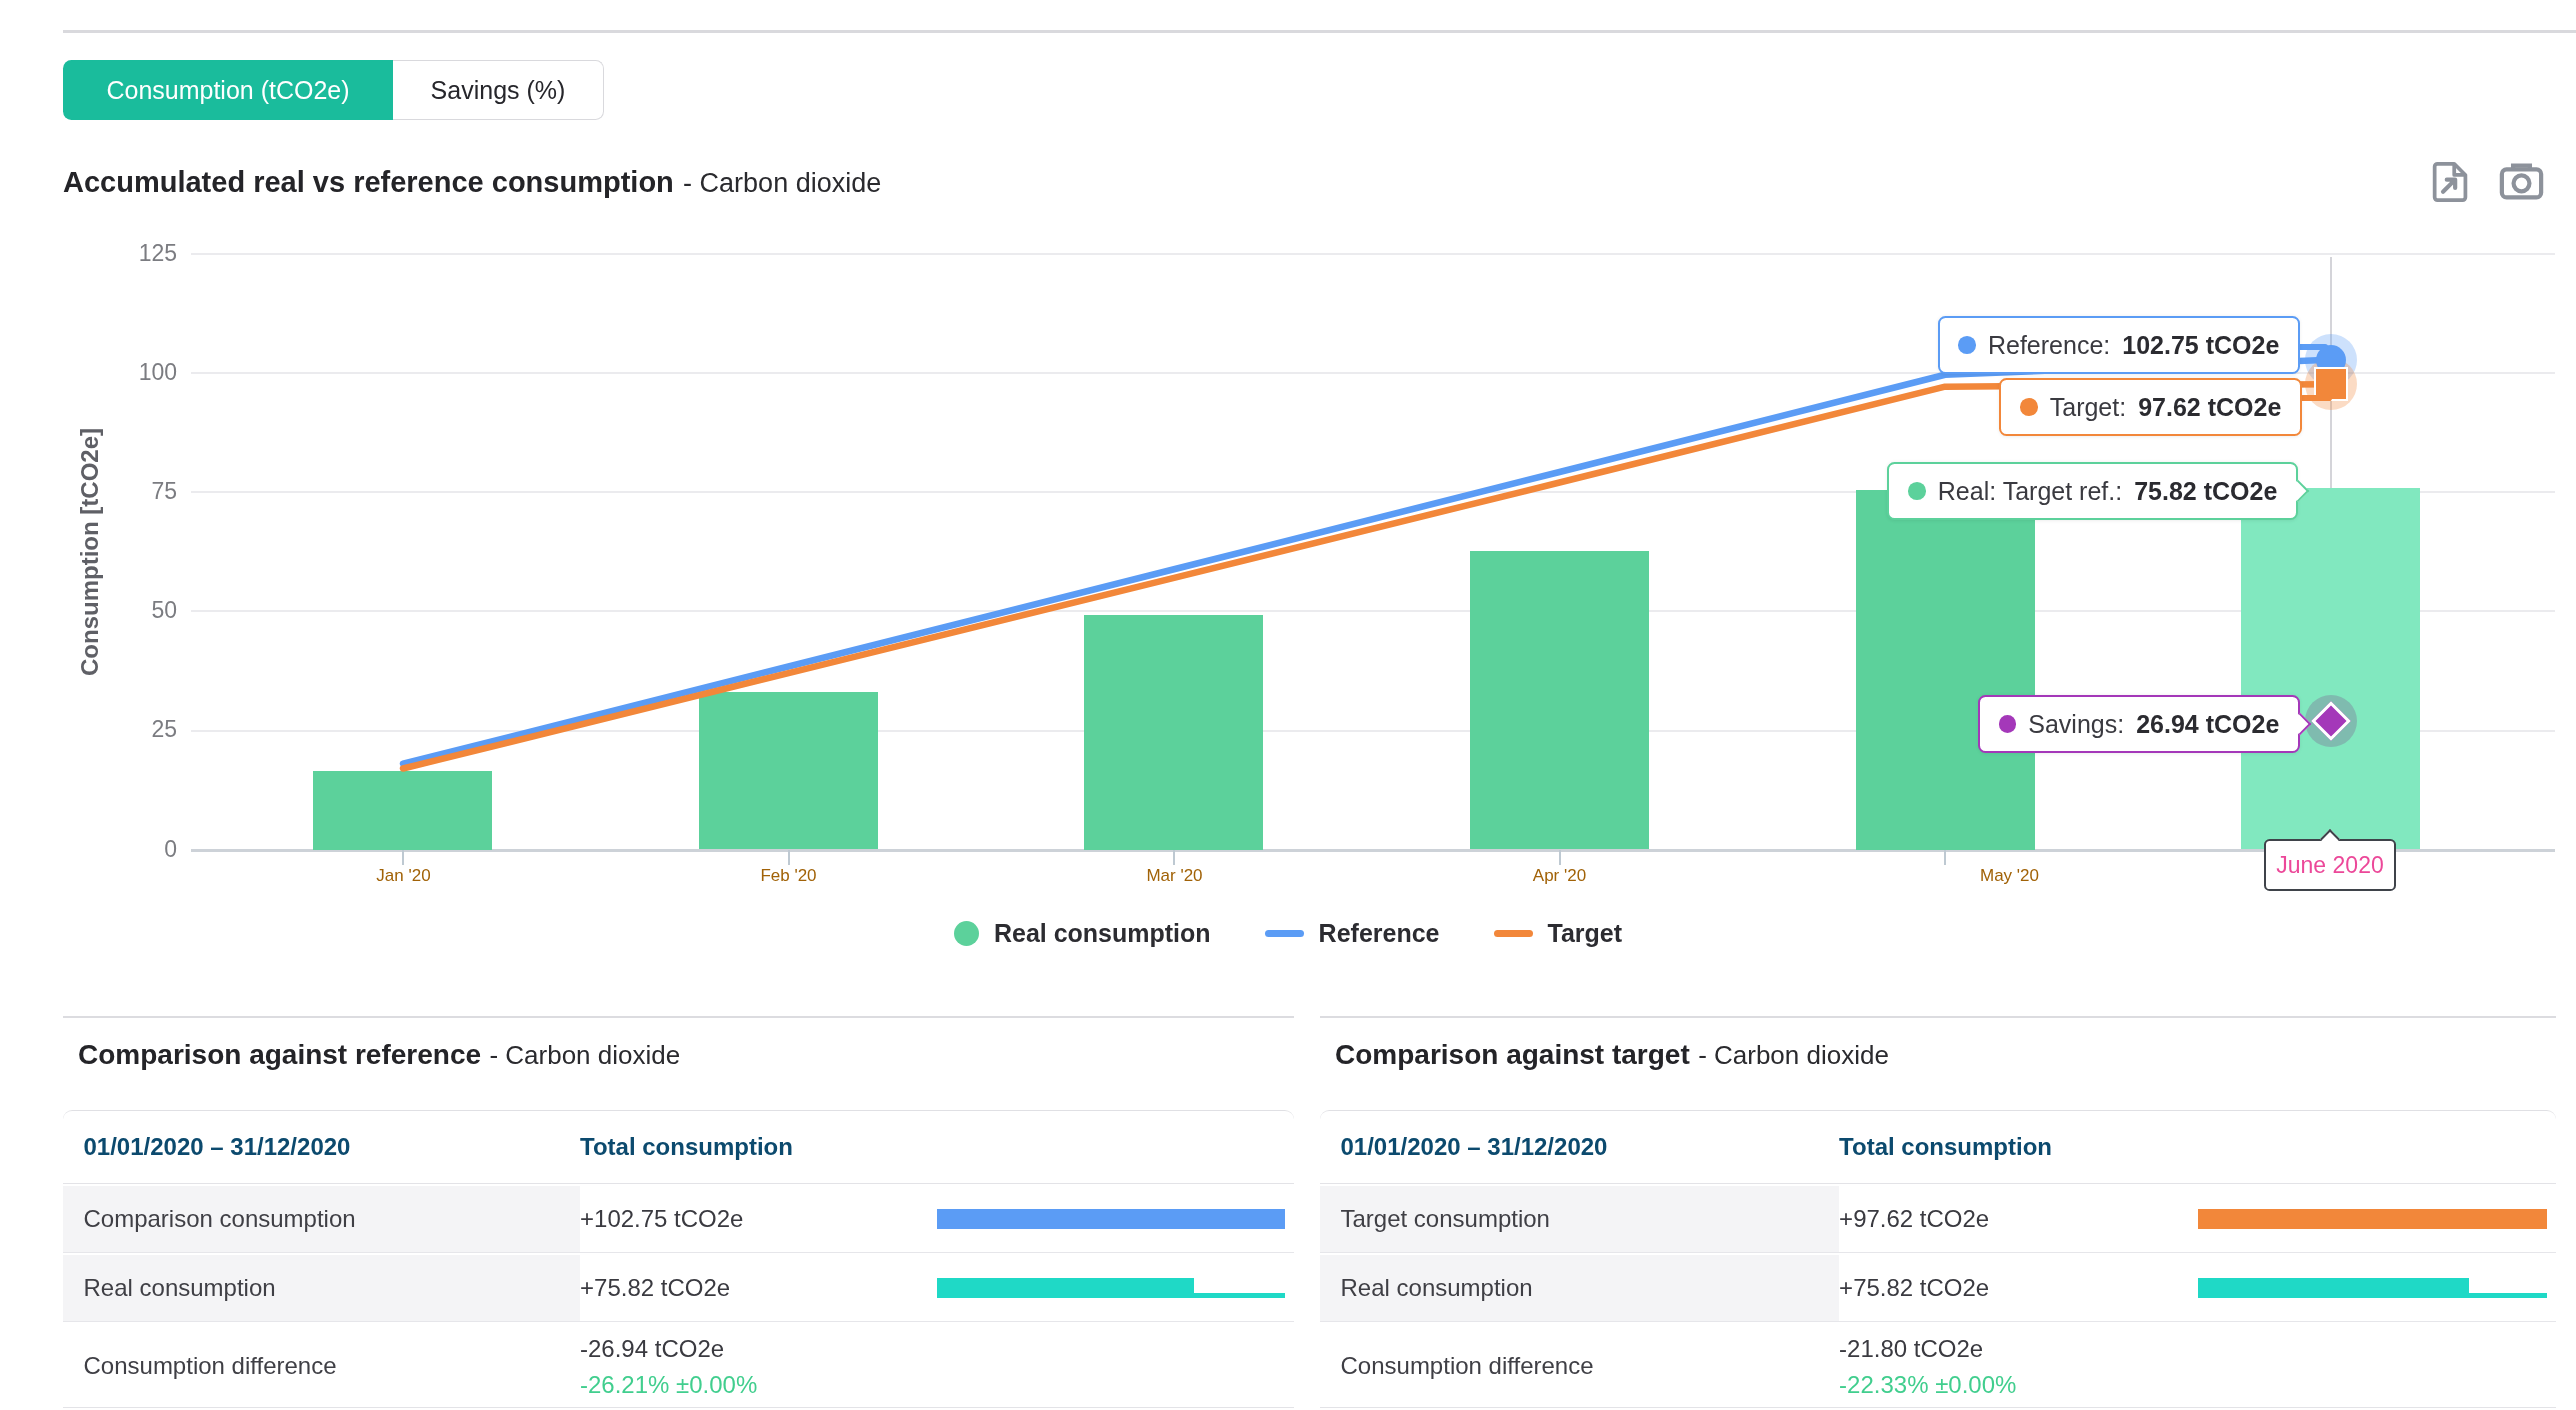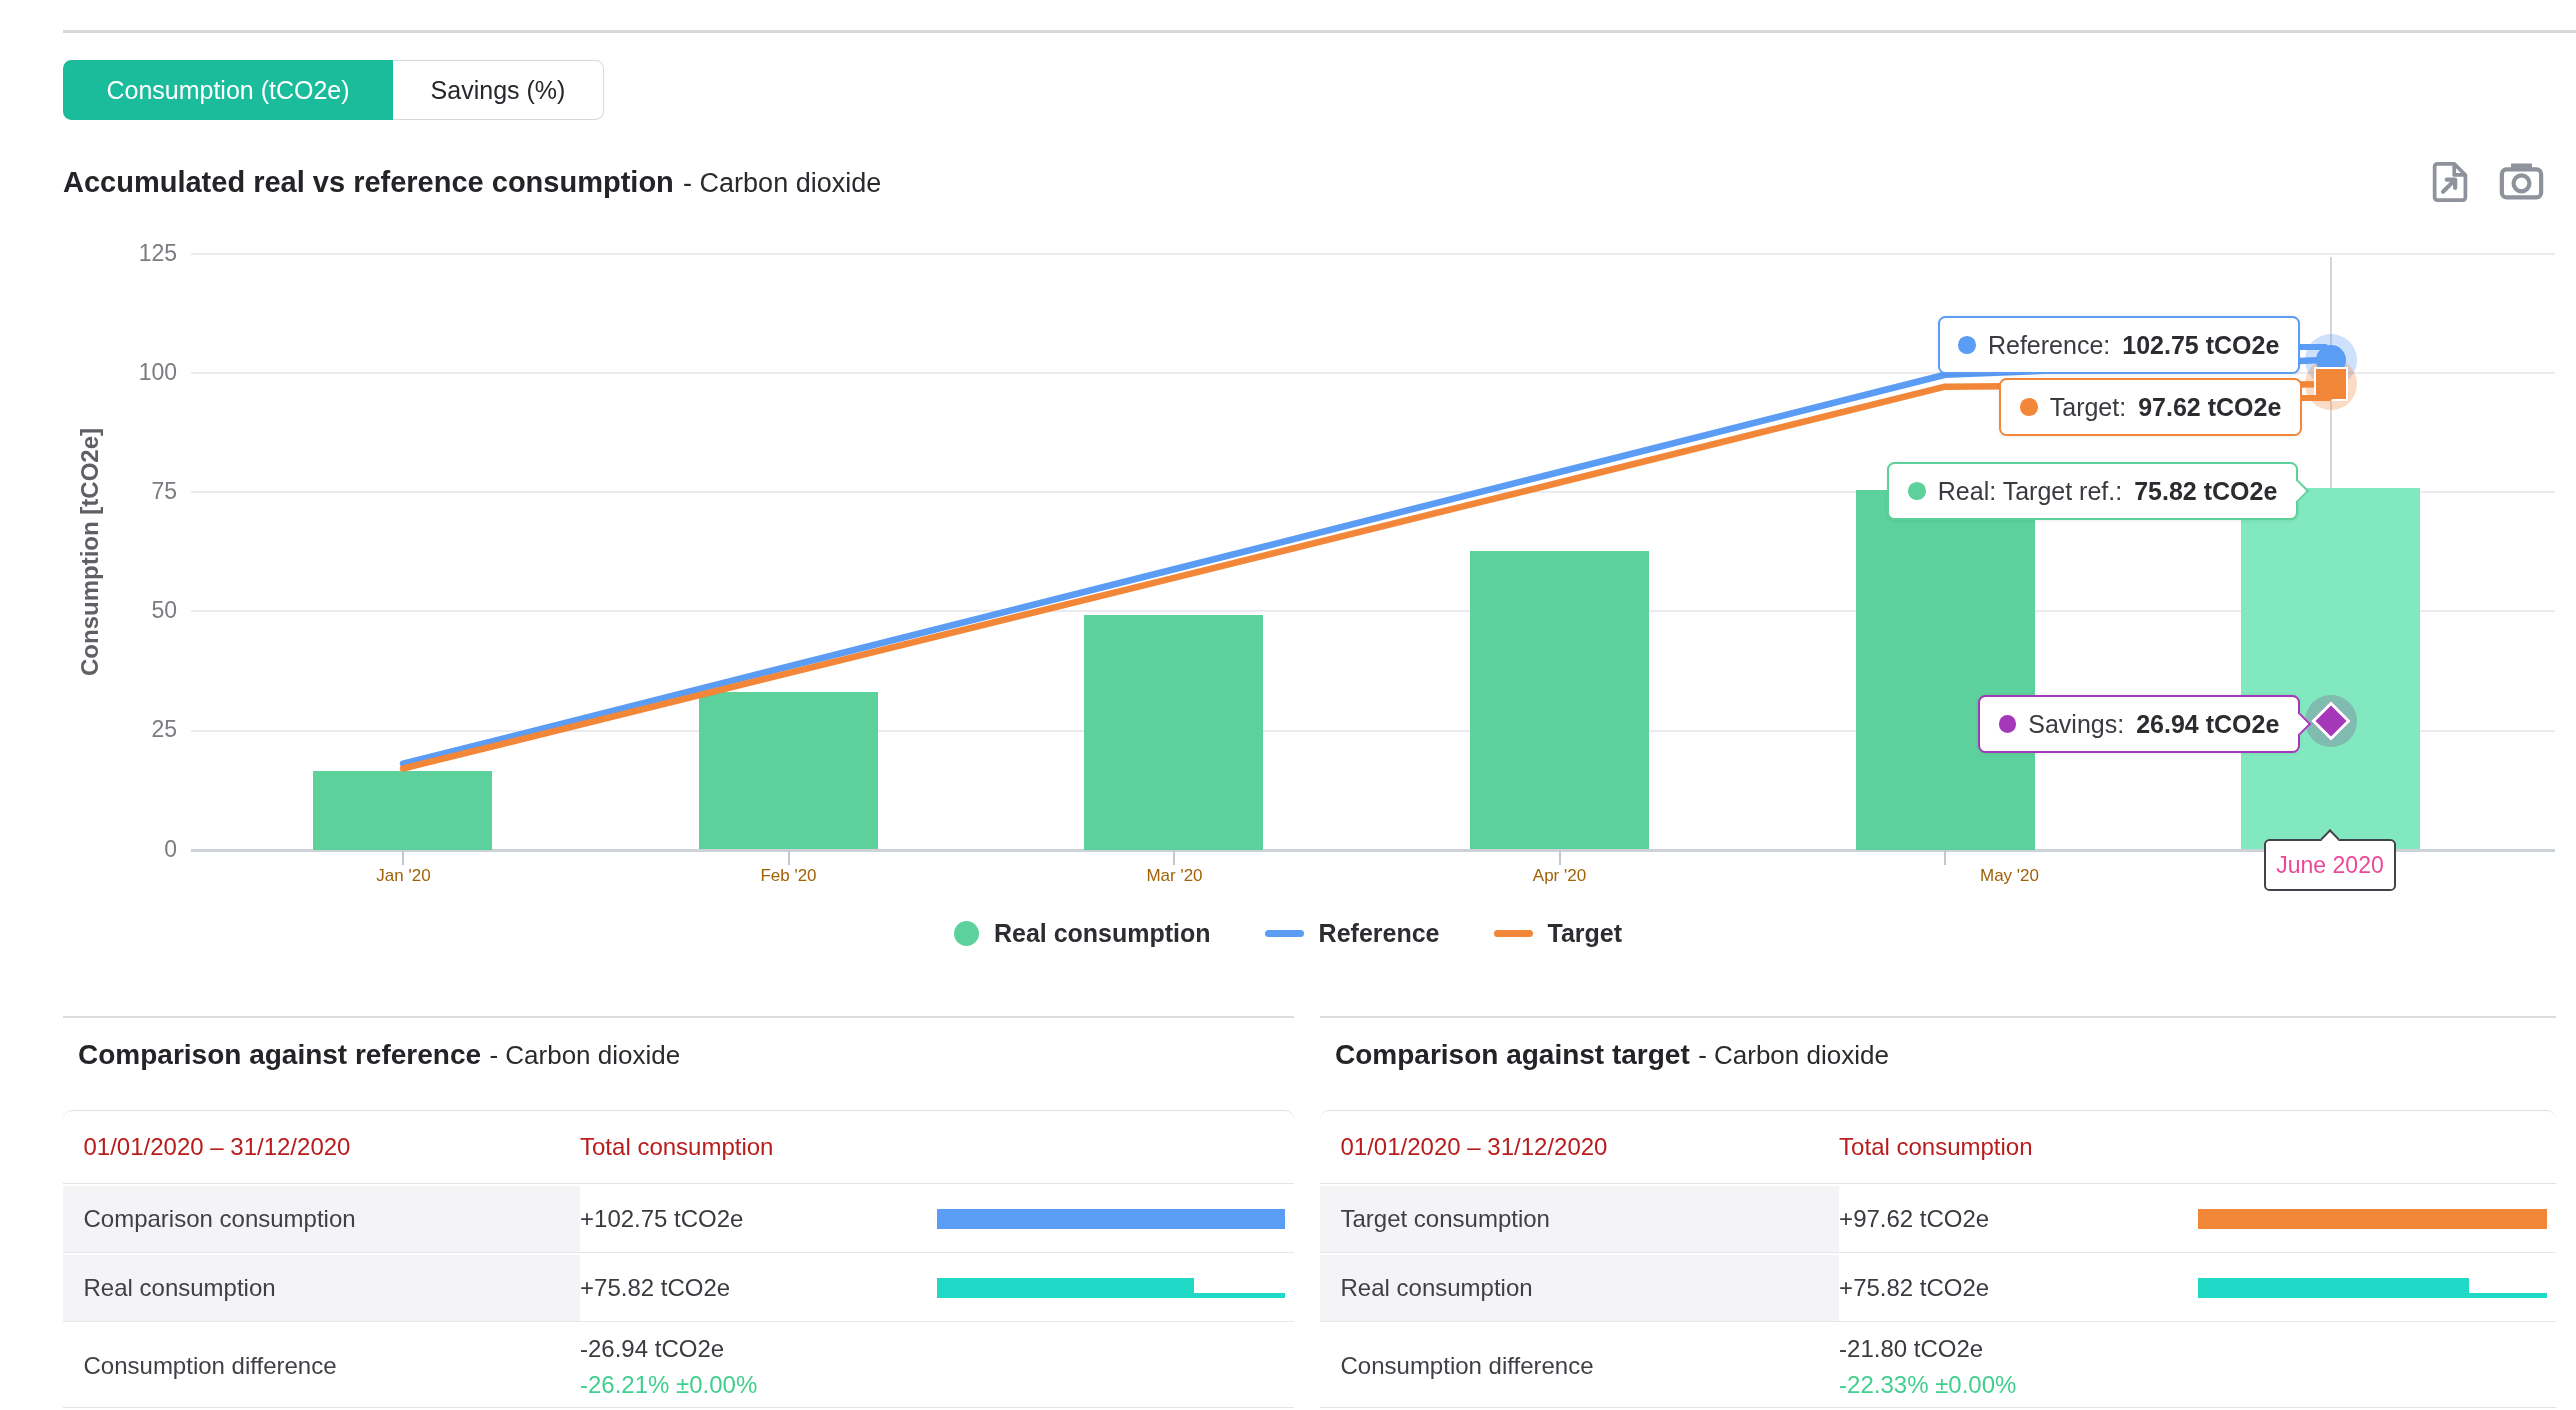--- a/index.html
+++ b/index.html
@@ -82,21 +82,21 @@
   .card .card-title b { font-weight:700; }
   .card .card-title .sub { font-weight:400; font-size:26px; margin-left:8.4px; color:#2a2a2e; }
   .tbl { position:absolute; top:94px; left:0; right:0; bottom:3.7px;
     border-top:1.9px solid #e0e0e4; border-radius:9.3px 9.3px 0 0; }
   .trow { position:absolute; left:0; right:0; display:flex; align-items:center; }
   .trow .c1 { width:42%; height:100%; display:flex; align-items:center; padding-left:20.5px;
     font-size:24px; color:#3f3f45; }
   .trow .c2 { width:29%; font-size:24px; color:#3a3a40; }
   .trow .c3 { width:29%; padding-right:9.3px; }
   .thead { top:0; height:73px; border-bottom:1.9px solid #e3e3e7; }
-  .thead .c1, .thead .c2 { font-weight:400; color:#b91c1c; }
+  .thead .c1, .thead .c2 { font-weight:700; color:#0c4a6e; }
   .r1 { top:75px; height:67px; border-bottom:1.9px solid #e6e6ea; }
   .r2 { top:144px; height:67px; border-bottom:1.9px solid #e6e6ea; }
   .r3 { top:213px; height:84px; border-bottom:1.9px solid #e3e3e7; }
   .r1 .c1, .r2 .c1 { background:#f4f4f6; }
   .bar-track { position:relative; width:100%; height:20.5px; }
   .hbar { position:absolute; left:0; top:0; height:20.5px; }
   .hbar-tail { position:absolute; right:0; bottom:0; height:5.6px; }
   .diff-val { font-size:24px; color:#3a3a40; line-height:37px; }
   .diff-pct { font-size:24px; line-height:35px; }
 </style>
@@ -148,21 +148,21 @@
       <div class="ytick" style="top: 240px;">125</div>
       <div class="xtick" style="left: 402px; top: 850px;"></div>
       <div class="xlabel" style="left: 310px;">Jan '20</div>
       <div class="xtick" style="left: 788px; top: 850px;"></div>
       <div class="xlabel" style="left: 695px;">Feb '20</div>
       <div class="xtick" style="left: 1173px; top: 850px;"></div>
       <div class="xlabel" style="left: 1081px;">Mar '20</div>
       <div class="xtick" style="left: 1559px; top: 850px;"></div>
       <div class="xlabel" style="left: 1466px;">Apr '20</div>
       <div class="xtick" style="left: 1944px; top: 850px;"></div>
-      <div class="xlabel" style="left: 1852px; text-align: right;">May '20</div>
+      <div class="xlabel" style="left: 1916px;">May '20</div>
       <div class="xtick" style="left: 2330px; top: 850px;"></div>
       <div class="crosshair" style="left: 2330px; top: 257px; height: 592px;"></div>
       <div class="bar" style="left: 313px; top: 771px; width: 179px; height: 79px; background: rgb(92, 209, 155);"></div>
       <div class="bar" style="left: 699px; top: 692px; width: 179px; height: 157px; background: rgb(92, 209, 155);"></div>
       <div class="bar" style="left: 1084px; top: 615px; width: 179px; height: 235px; background: rgb(92, 209, 155);"></div>
       <div class="bar" style="left: 1470px; top: 551px; width: 179px; height: 298px; background: rgb(92, 209, 155);"></div>
       <div class="bar" style="left: 1856px; top: 490px; width: 179px; height: 360px; background: rgb(92, 209, 155);"></div>
       <div class="bar" style="left: 2241px; top: 488px; width: 179px; height: 361px; background: rgb(129, 232, 191);"></div>
       <svg viewBox="0 0 2762 1512" class="lines">
         <polyline points="432,818.984 845.4,714.6992 1258.8,610.4144 1672.1999999999998,506.1296 2085.6,401.8448 2499,385.7420000000001" fill="none" stroke="#5b9cf5" stroke-width="7" stroke-linejoin="round" stroke-linecap="round"></polyline>

